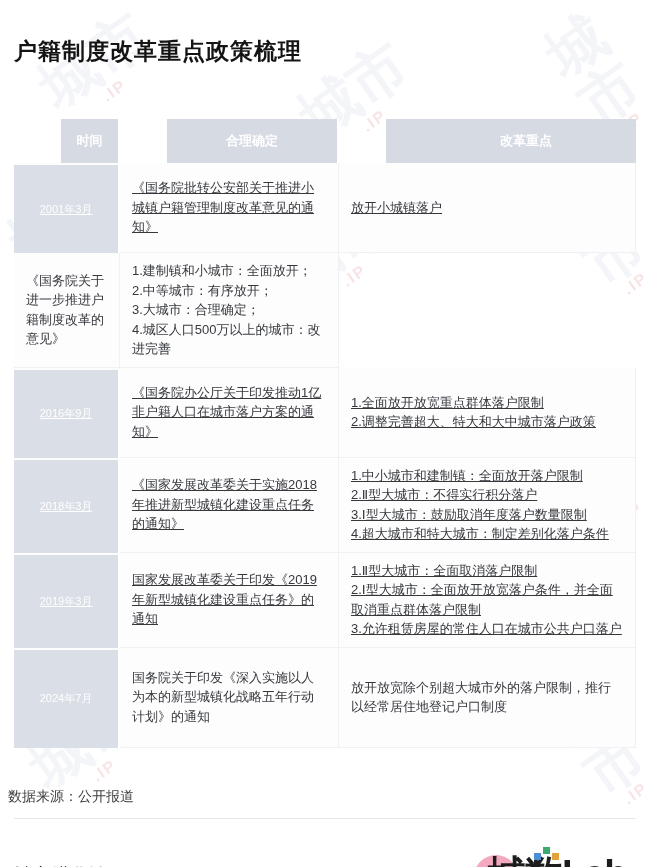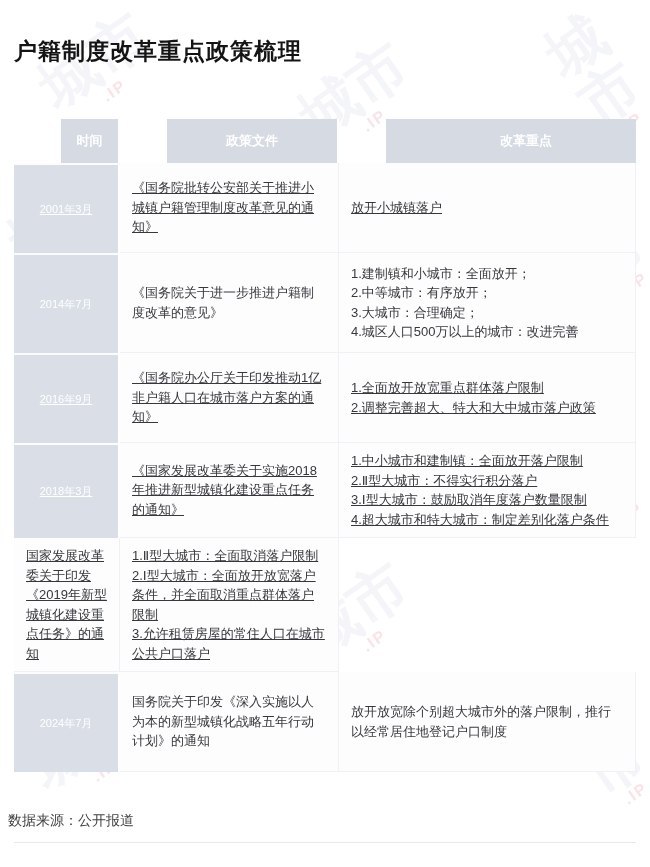--- a/index.html
+++ b/index.html
@@ -138,32 +138,31 @@
       </div>
   </div>
 
   <div class="content">
     <h1 class="page-title">户籍制度改革重点政策梳理</h1>
 
     <div class="policy-table">
 
       <div class="trow h44">
         <div class="hcell">时间</div>
-        <div class="hcell">政策文件</div>
+        <div class="hcell">合理确定</div>
         <div class="hcell">改革重点</div>
       </div>
 
       <div class="trow h90">
         <div class="tcell">2001年3月</div>
         <div class="pcell">《国务院批转公安部关于推进小城镇户籍管理制度改革意见的通知》</div>
         <div class="fcell">放开小城镇落户</div>
       </div>
 
       <div class="trow h100">
-        <div class="tcell">2014年7月</div>
         <div class="pcell">《国务院关于进一步推进户籍制度改革的意见》</div>
         <div class="fcell">1.建制镇和小城市：全面放开；
 2.中等城市：有序放开；
 3.大城市：合理确定；
 4.城区人口500万以上的城市：改进完善</div>
       </div>
 
       <div class="trow h90">
         <div class="tcell">2016年9月</div>
         <div class="pcell">《国务院办公厅关于印发推动1亿非户籍人口在城市落户方案的通知》</div>
@@ -174,20 +173,21 @@
       <div class="trow h90">
         <div class="tcell">2018年3月</div>
         <div class="pcell">《国家发展改革委关于实施2018年推进新型城镇化建设重点任务的通知》</div>
         <div class="fcell">1.中小城市和建制镇：全面放开落户限制
 2.Ⅱ型大城市：不得实行积分落户
 3.Ⅰ型大城市：鼓励取消年度落户数量限制
 4.超大城市和特大城市：制定差别化落户条件</div>
       </div>
 
       <div class="trow h90">
+        <div class="tcell">2019年3月</div>
         <div class="pcell">国家发展改革委关于印发《2019年新型城镇化建设重点任务》的通知</div>
         <div class="fcell">1.Ⅱ型大城市：全面取消落户限制
 2.Ⅰ型大城市：全面放开放宽落户条件，并全面取消重点群体落户限制
 3.允许租赁房屋的常住人口在城市公共户口落户</div>
       </div>
 
       <div class="trow h100">
         <div class="tcell">2024年7月</div>
         <div class="pcell">国务院关于印发《深入实施以人为本的新型城镇化战略五年行动计划》的通知</div>
         <div class="fcell">放开放宽除个别超大城市外的落户限制，推行以经常居住地登记户口制度</div>

